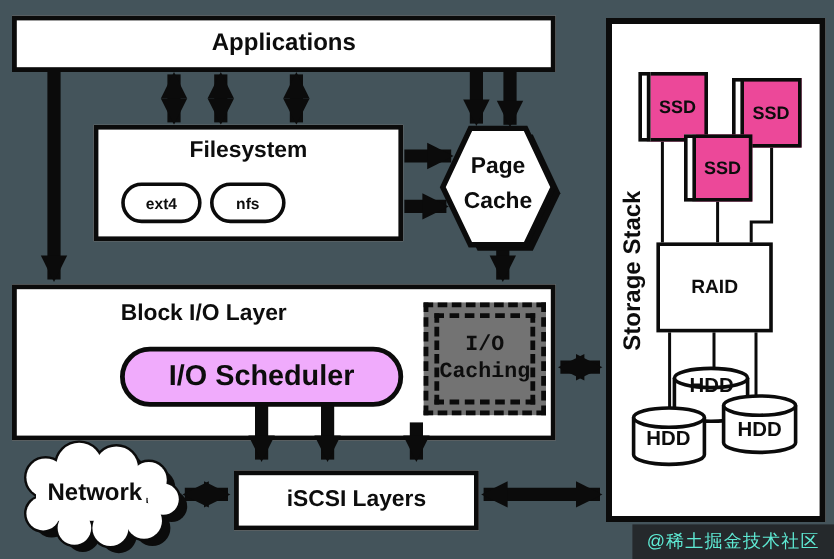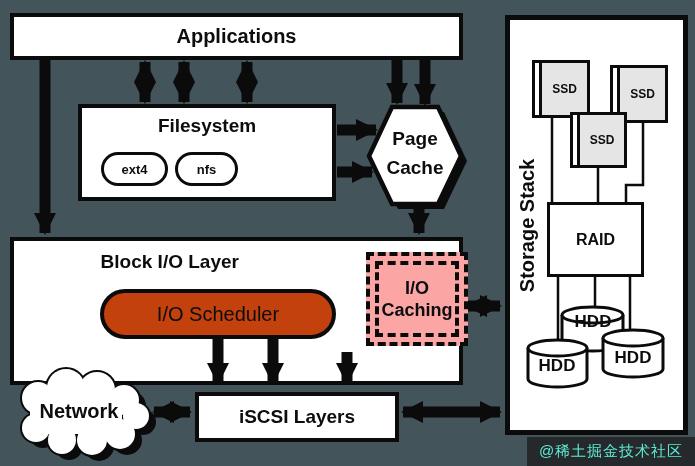--- a/index.html
+++ b/index.html
@@ -17,34 +17,34 @@
   .app-box{left:10px;top:13px;width:453px;height:47px;font-size:20px;}
   .fs-box{left:78px;top:104px;width:258px;height:97px;}
   .fs-title{left:0;top:7px;width:100%;text-align:center;font-size:19px;font-weight:bold;}
   .pill{background:#fff;border:3px solid #0b0b0b;border-radius:999px;font-size:13px;font-weight:bold;}
   .pill-ext4{left:19px;top:44px;width:67px;height:34px;}
   .pill-nfs{left:93px;top:44px;width:63px;height:34px;}
   .pill-xfs{left:163px;top:44px;width:62px;height:34px;}
 
   .pc-label{left:369px;top:124px;width:92px;text-align:center;font-size:19px;font-weight:bold;line-height:29px;}
 
-  .bio-box{left:10px;top:237px;width:453px;height:148px;}
+  .bio-box{left:10px;top:237px;width:453px;height:130px;}
   .bio-title{left:0;top:10px;width:70%;text-align:center;font-size:19px;font-weight:bold;}
-  .sched-pill{left:86px;top:48px;width:236px;height:50px;border-radius:999px;border:4px solid #0b0b0b;background:#c2410c;font-size:20px;font-weight:normal;}
-  .cache-outer{left:352px;top:11px;width:102px;height:94px;border:4px dashed #0b0b0b;background:#fca5a5;}
+  .sched-pill{left:86px;top:48px;width:236px;height:50px;border-radius:999px;border:4px solid #0b0b0b;background:#f0abfc;font-size:24px;font-weight:bold;}
+  .cache-outer{left:339px;top:11px;width:102px;height:94px;border:4px dashed #0b0b0b;background:#737373;font-family:Liberation Mono, monospace;}
   .cache-inner{left:5px;top:5px;right:5px;bottom:5px;border:4px dashed #0b0b0b;text-align:center;font-size:18px;font-weight:bold;line-height:22px;flex-direction:column;}
 
   .iscsi-box{left:195px;top:392px;width:204px;height:50px;font-size:19px;}
   .net-label{left:18px;top:400px;width:122px;text-align:center;font-size:20px;font-weight:bold;}
 
   .ss-box{left:505px;top:15px;width:183px;height:420px;background:#fff;border:5px solid #0b0b0b;}
   .ss-label{left:505px;top:15px;width:46px;height:420px;}
   .ss-label span{transform:rotate(-90deg);white-space:nowrap;font-size:20px;font-weight:bold;}
 
-  .ssd{background:#e5e5e5;border:3px solid #0b0b0b;font-size:12px;font-weight:bold;}
+  .ssd{background:#ec4899;border:3px solid #0b0b0b;font-size:15px;font-weight:bold;}
   .ssd::before{content:"";position:absolute;box-sizing:border-box;left:-10px;top:-3px;width:10px;height:calc(100% + 6px);background:#fff;border:3px solid #0b0b0b;}
   .ssd1{left:539px;top:60px;width:51px;height:58px;}
   .ssd2{left:617px;top:65px;width:51px;height:58px;}
   .ssd3{left:577px;top:112px;width:50px;height:56px;}
   .raid-box{left:547px;top:202px;width:97px;height:75px;background:#fff;border:3px solid #0b0b0b;flex-direction:row;font-size:16px;font-weight:bold;line-height:21px;text-align:center;}
   .hdd-label{width:50px;text-align:center;font-size:17px;font-weight:bold;}
   .hdd-l1{left:568px;top:312px;}
   .hdd-l2{left:608px;top:348px;}
   .hdd-l3{left:532px;top:356px;}
 

